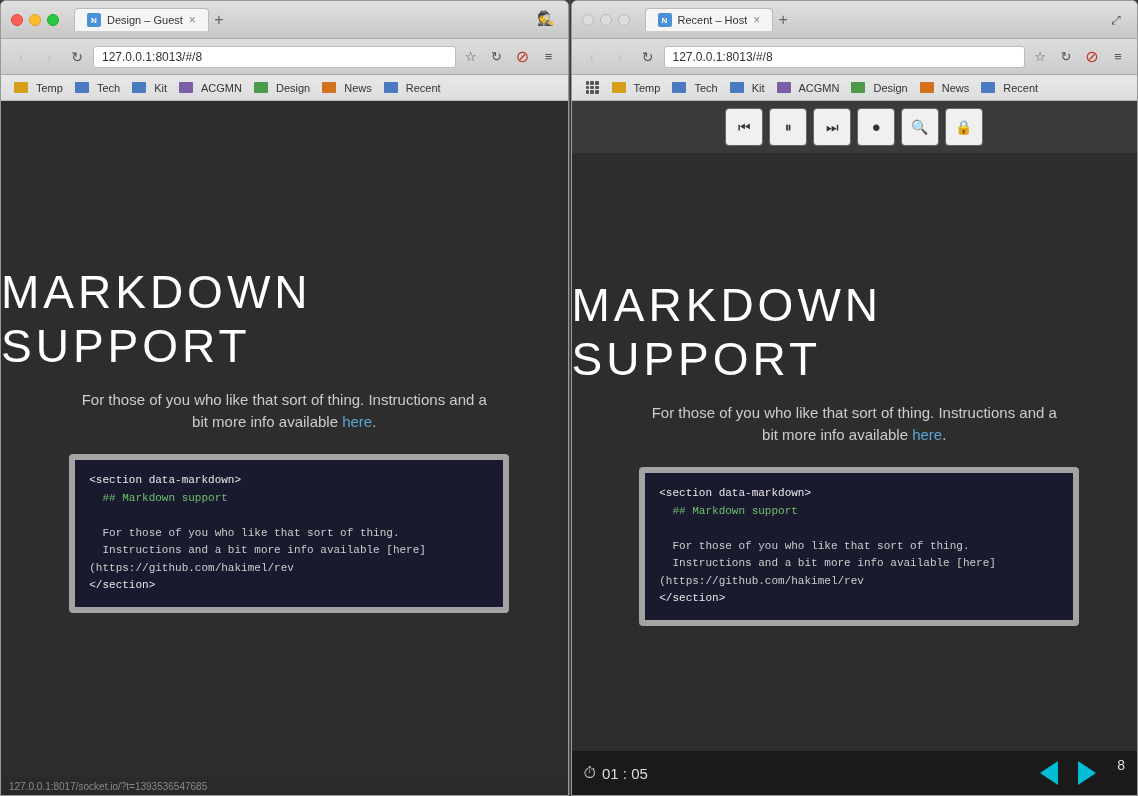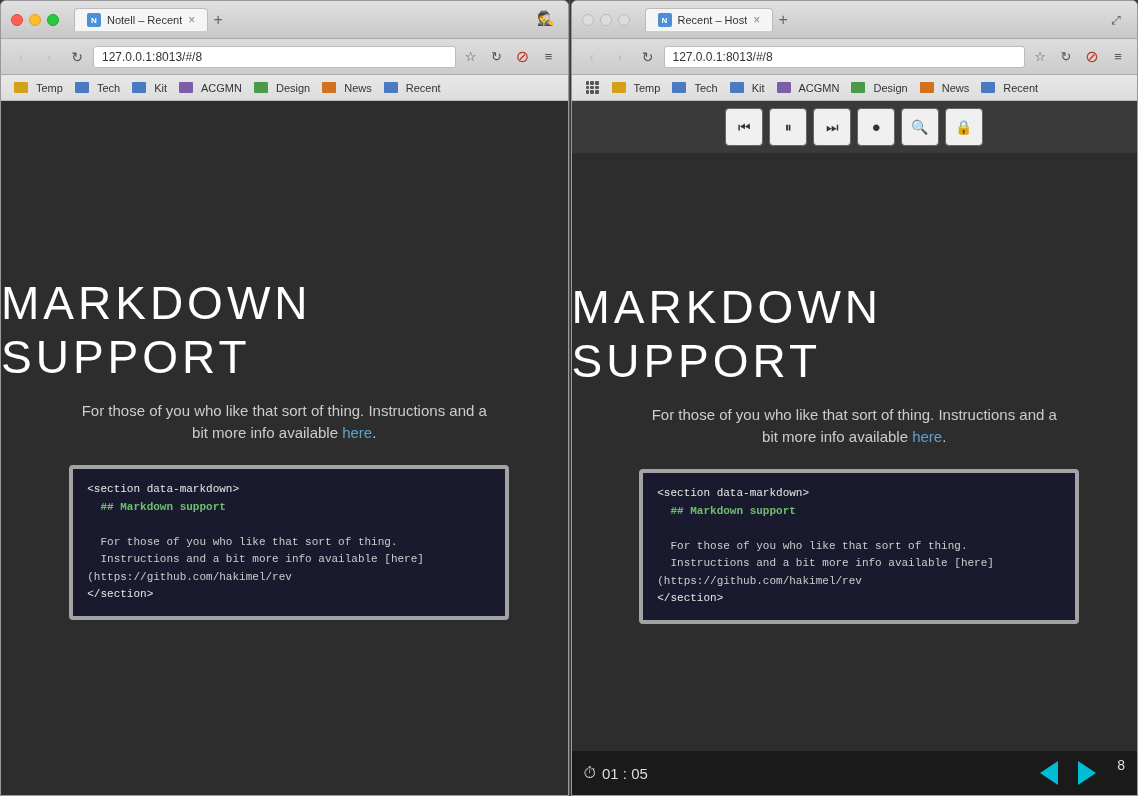--- a/index.html
+++ b/index.html
@@ -278,33 +278,33 @@
       max-width: 420px;
     }
 
     .slide-link {
       color: #5ba3d0;
       text-decoration: none;
     }
 
     .code-block {
       background: #1a1a2e;
-      border: 4px solid #a3a3a3;
+      border: 6px solid #a3a3a3;
       border-radius: 4px;
       padding: 12px 14px;
       margin-top: 20px;
       width: 440px;
       font-family: 'Courier New', monospace;
       font-size: 11px;
       line-height: 1.6;
       margin-left: 10px;
     }
 
     .code-tag { color: #e8e8e8; }
-    .code-comment { color: #6dbf6d; font-weight: bold; }
+    .code-comment { color: #6dbf6d; }
     .code-text { color: #cccccc; }
 
     
     .control-bar {
       background: #3a3a3a;
       height: 52px;
       display: flex;
       align-items: center;
       justify-content: center;
       gap: 6px;
@@ -413,21 +413,21 @@
 
   <div class="title-bar">
     <div class="window-controls">
       <div class="control-btn close"></div>
       <div class="control-btn minimize"></div>
       <div class="control-btn maximize"></div>
     </div>
     <div class="tab-bar">
       <div class="tab">
         <div class="tab-favicon">N</div>
-        <span class="tab-title">Notell – Recent</span>
+        <span class="tab-title">Design – Guest</span>
         <span class="tab-close">×</span>
       </div>
       <button class="tab-add">+</button>
     </div>
     <div class="title-bar-right">
       <span class="spy-icon">🕵</span>
     </div>
   </div>
 
   <div class="nav-bar">
@@ -484,20 +484,23 @@
       <div class="code-block">
         <div><span class="code-tag">&lt;section data-markdown&gt;</span></div>
         <div><span class="code-comment">&nbsp;&nbsp;## Markdown support</span></div>
         <div>&nbsp;</div>
         <div><span class="code-text">&nbsp;&nbsp;For those of you who like that sort of thing.</span></div>
         <div><span class="code-text">&nbsp;&nbsp;Instructions and a bit more info available [here](https://github.com/hakimel/rev</span></div>
         <div><span class="code-tag">&lt;/section&gt;</span></div>
       </div>
     </div>
 
+    <div class="status-bar">
+      <span class="status-text">127.0.0.1:8017/socket.io/?t=1393536547685</span>
+    </div>
   </div>
 </div>
 
 <div class="window-separator"></div>
 
 <div class="browser-window host">
 
   <div class="title-bar">
     <div class="window-controls">
       <div class="control-btn" style="background:#ddd; border-color:#bbb;"></div>

